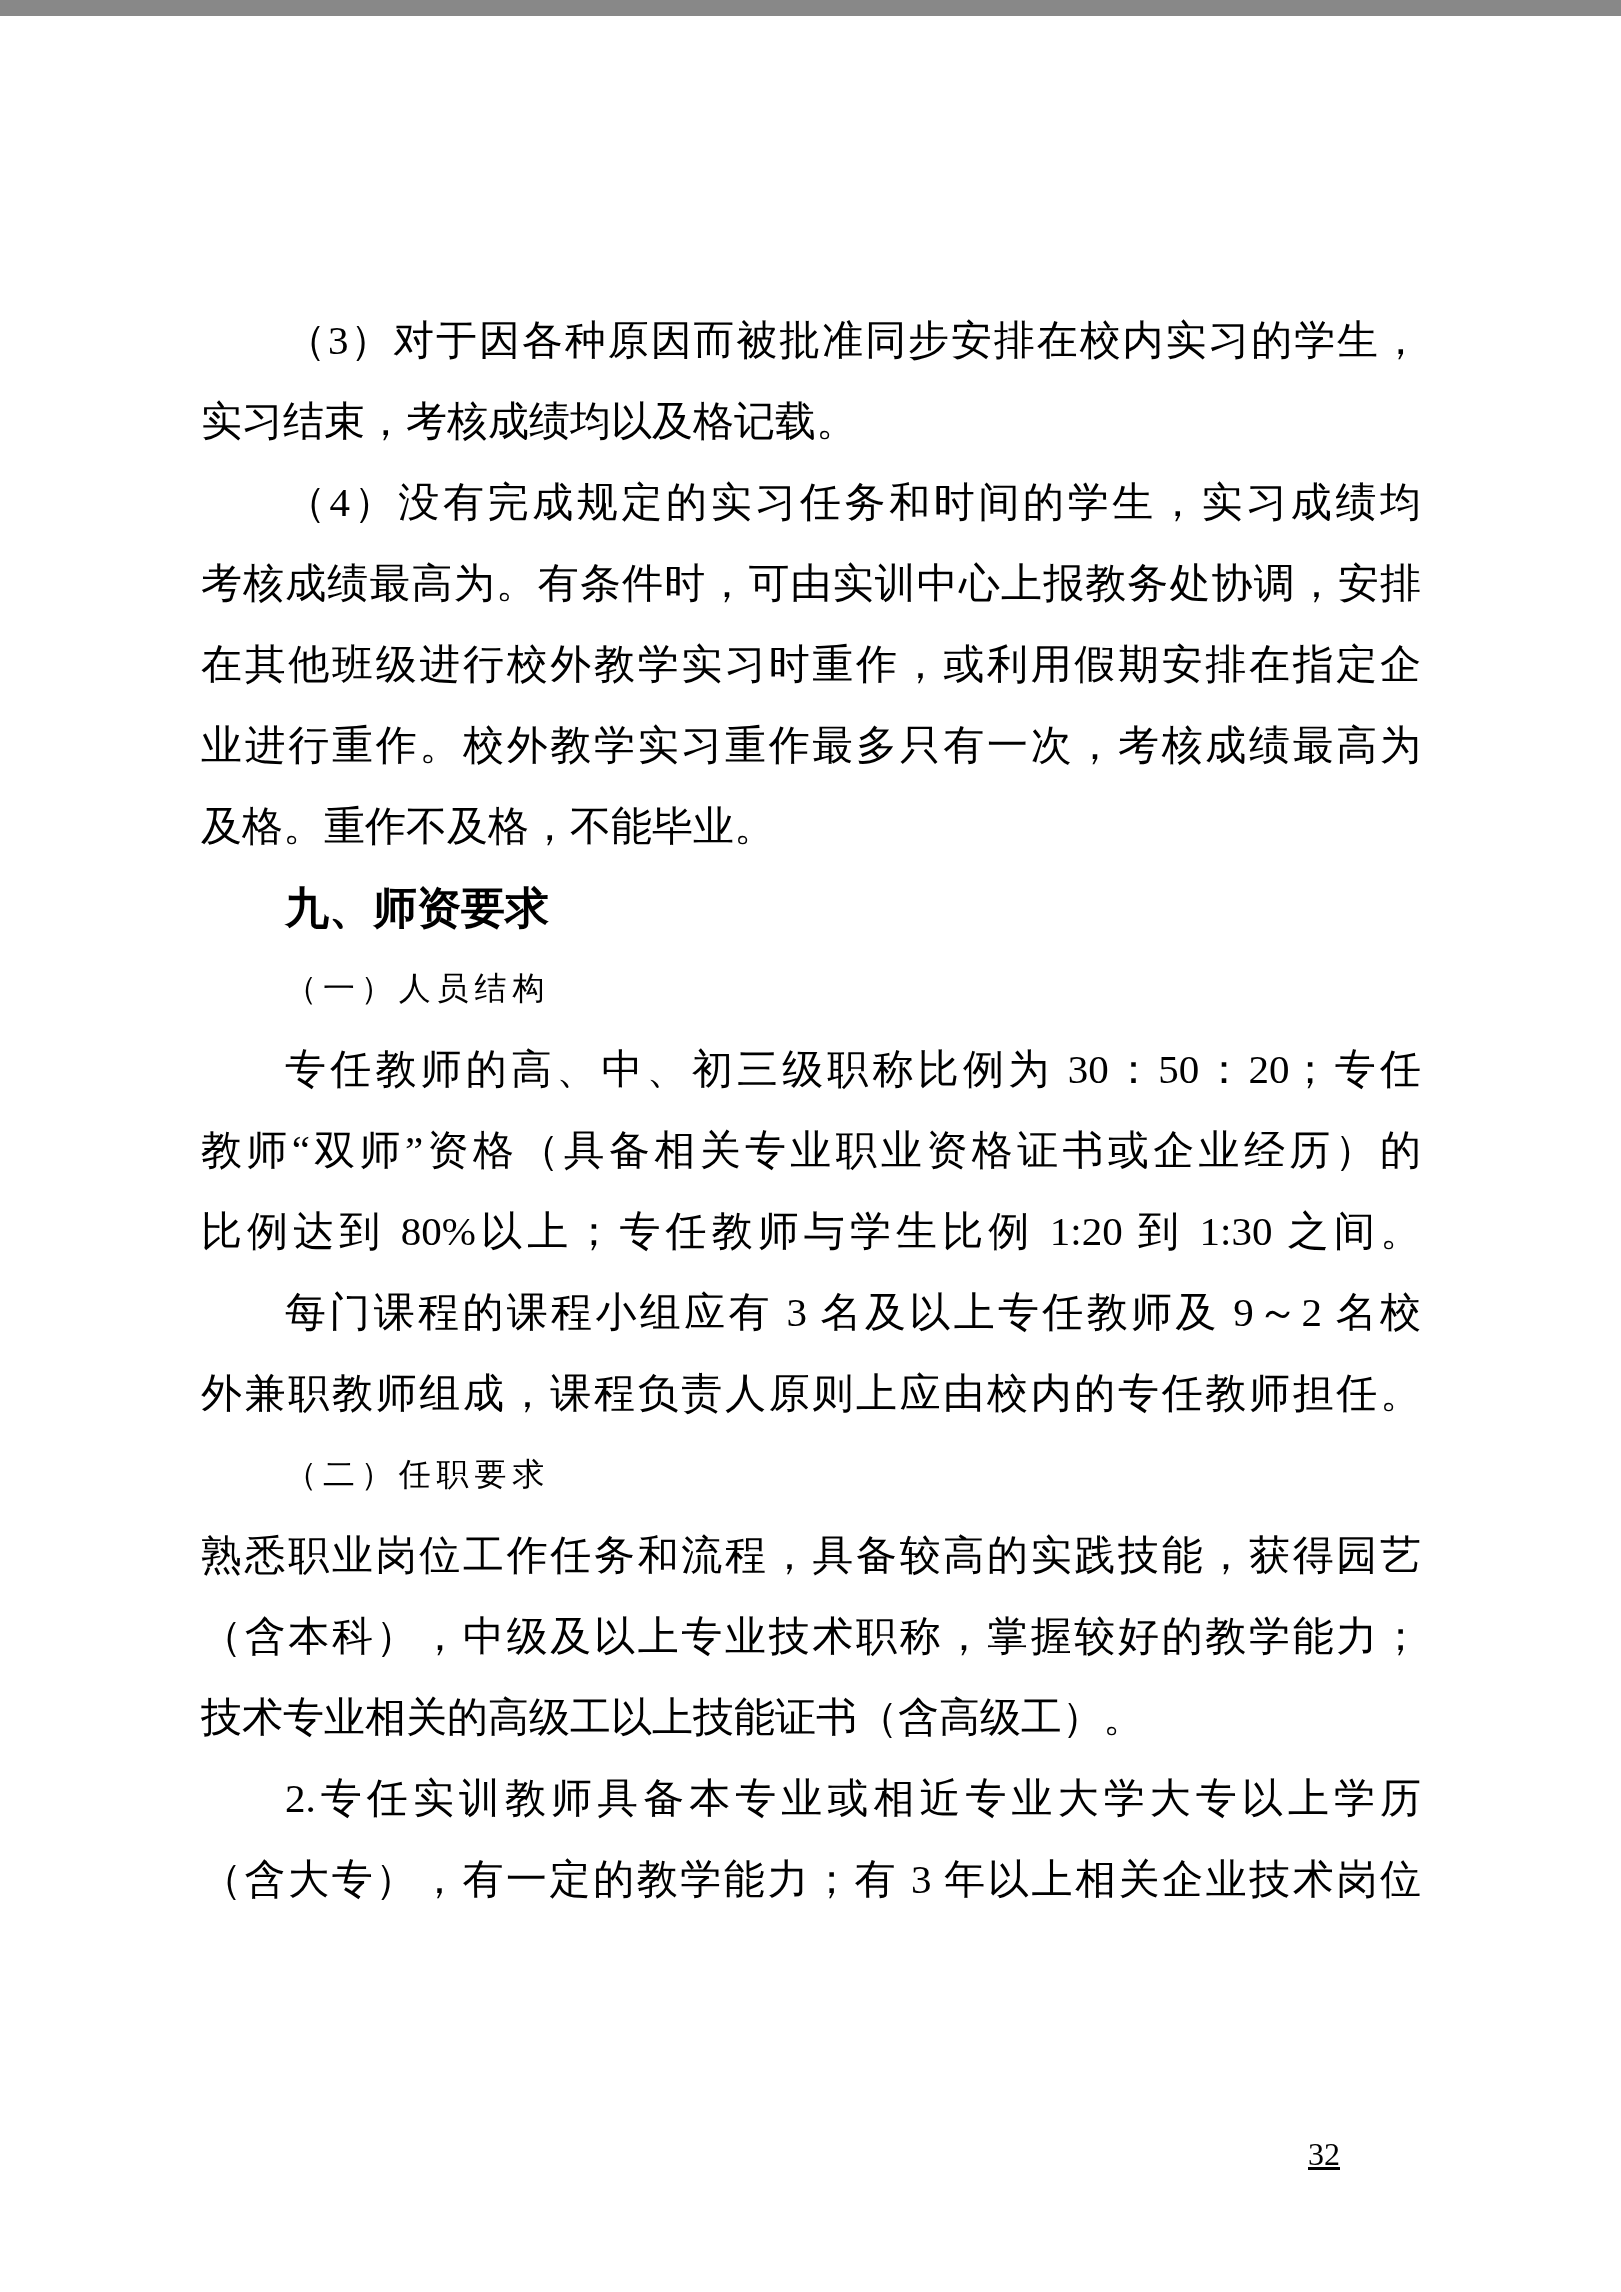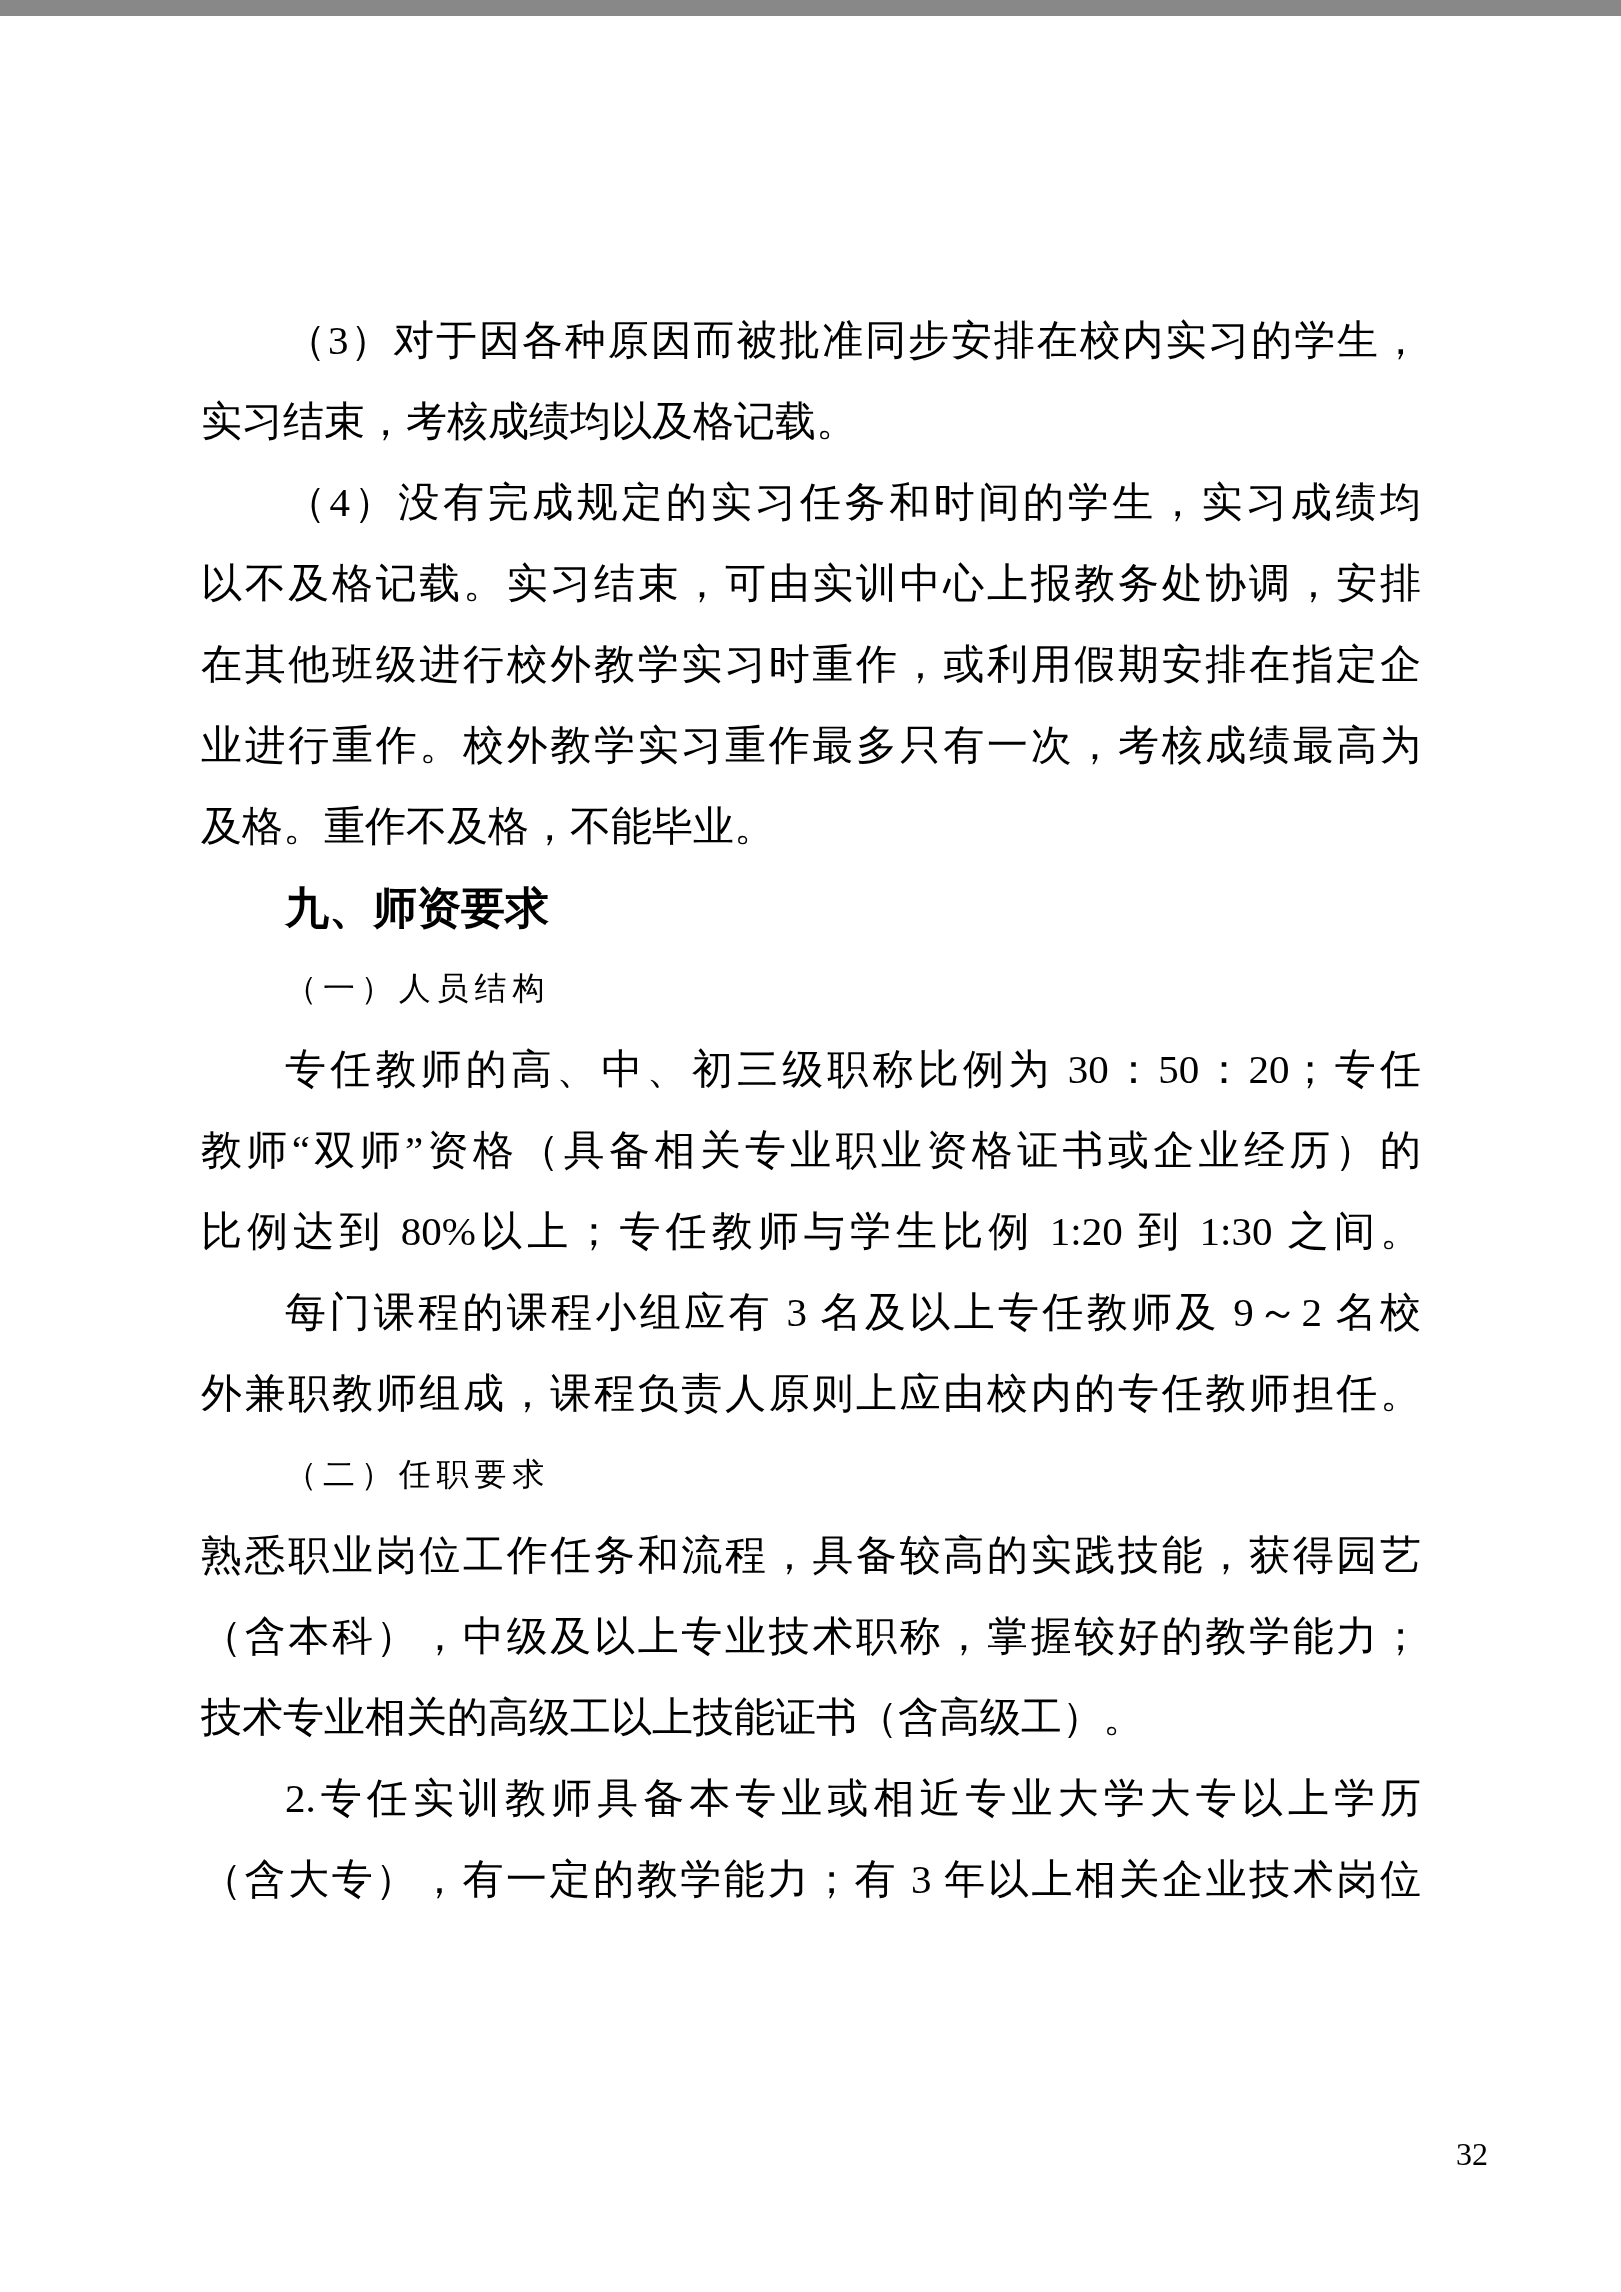--- a/index.html
+++ b/index.html
@@ -45,36 +45,37 @@
     font-size: 44px;
     text-align-last: left;
   }
   .line.h2 {
     font-size: 32px;
     letter-spacing: 5.9px;
     text-align-last: left;
   }
   .pageno {
     position: absolute;
-    left: 1456px;
+    left: 1308px;
     top: 2119px;
     font-size: 32px;
     line-height: 39px;
     font-family: "Liberation Serif", "DejaVu Serif", serif;
+    text-decoration: underline;
   }
 </style>
 </head>
 <body>
 
 <div class="page">
   <div class="content" id="content">
       <div class="line body indent fill">（3）对于因各种原因而被批准同步安排在校内实习的学生，</div>
       <div class="line body">实习结束，考核成绩均以及格记载。</div>
       <div class="line body indent fill">（4）没有完成规定的实习任务和时间的学生，实习成绩均</div>
-      <div class="line body fill">以不及格记载。实习结束，可由实训中心上报教务处协调，安排</div>
+      <div class="line body fill">考核成绩最高为。有条件时，可由实训中心上报教务处协调，安排</div>
       <div class="line body fill">在其他班级进行校外教学实习时重作，或利用假期安排在指定企</div>
       <div class="line body fill">业进行重作。校外教学实习重作最多只有一次，考核成绩最高为</div>
       <div class="line body">及格。重作不及格，不能毕业。</div>
       <div class="line h1 indent">九、师资要求</div>
       <div class="line h2 indent">（一）人员结构</div>
       <div class="line body indent fill">专任教师的高、中、初三级职称比例为 30：50：20；专任</div>
       <div class="line body fill">教师“双师”资格（具备相关专业职业资格证书或企业经历）的</div>
       <div class="line body fill">比例达到 80%以上；专任教师与学生比例 1:20 到 1:30 之间。</div>
       <div class="line body indent fill">每门课程的课程小组应有 3 名及以上专任教师及 9～2 名校</div>
       <div class="line body fill">外兼职教师组成，课程负责人原则上应由校内的专任教师担任。</div>

